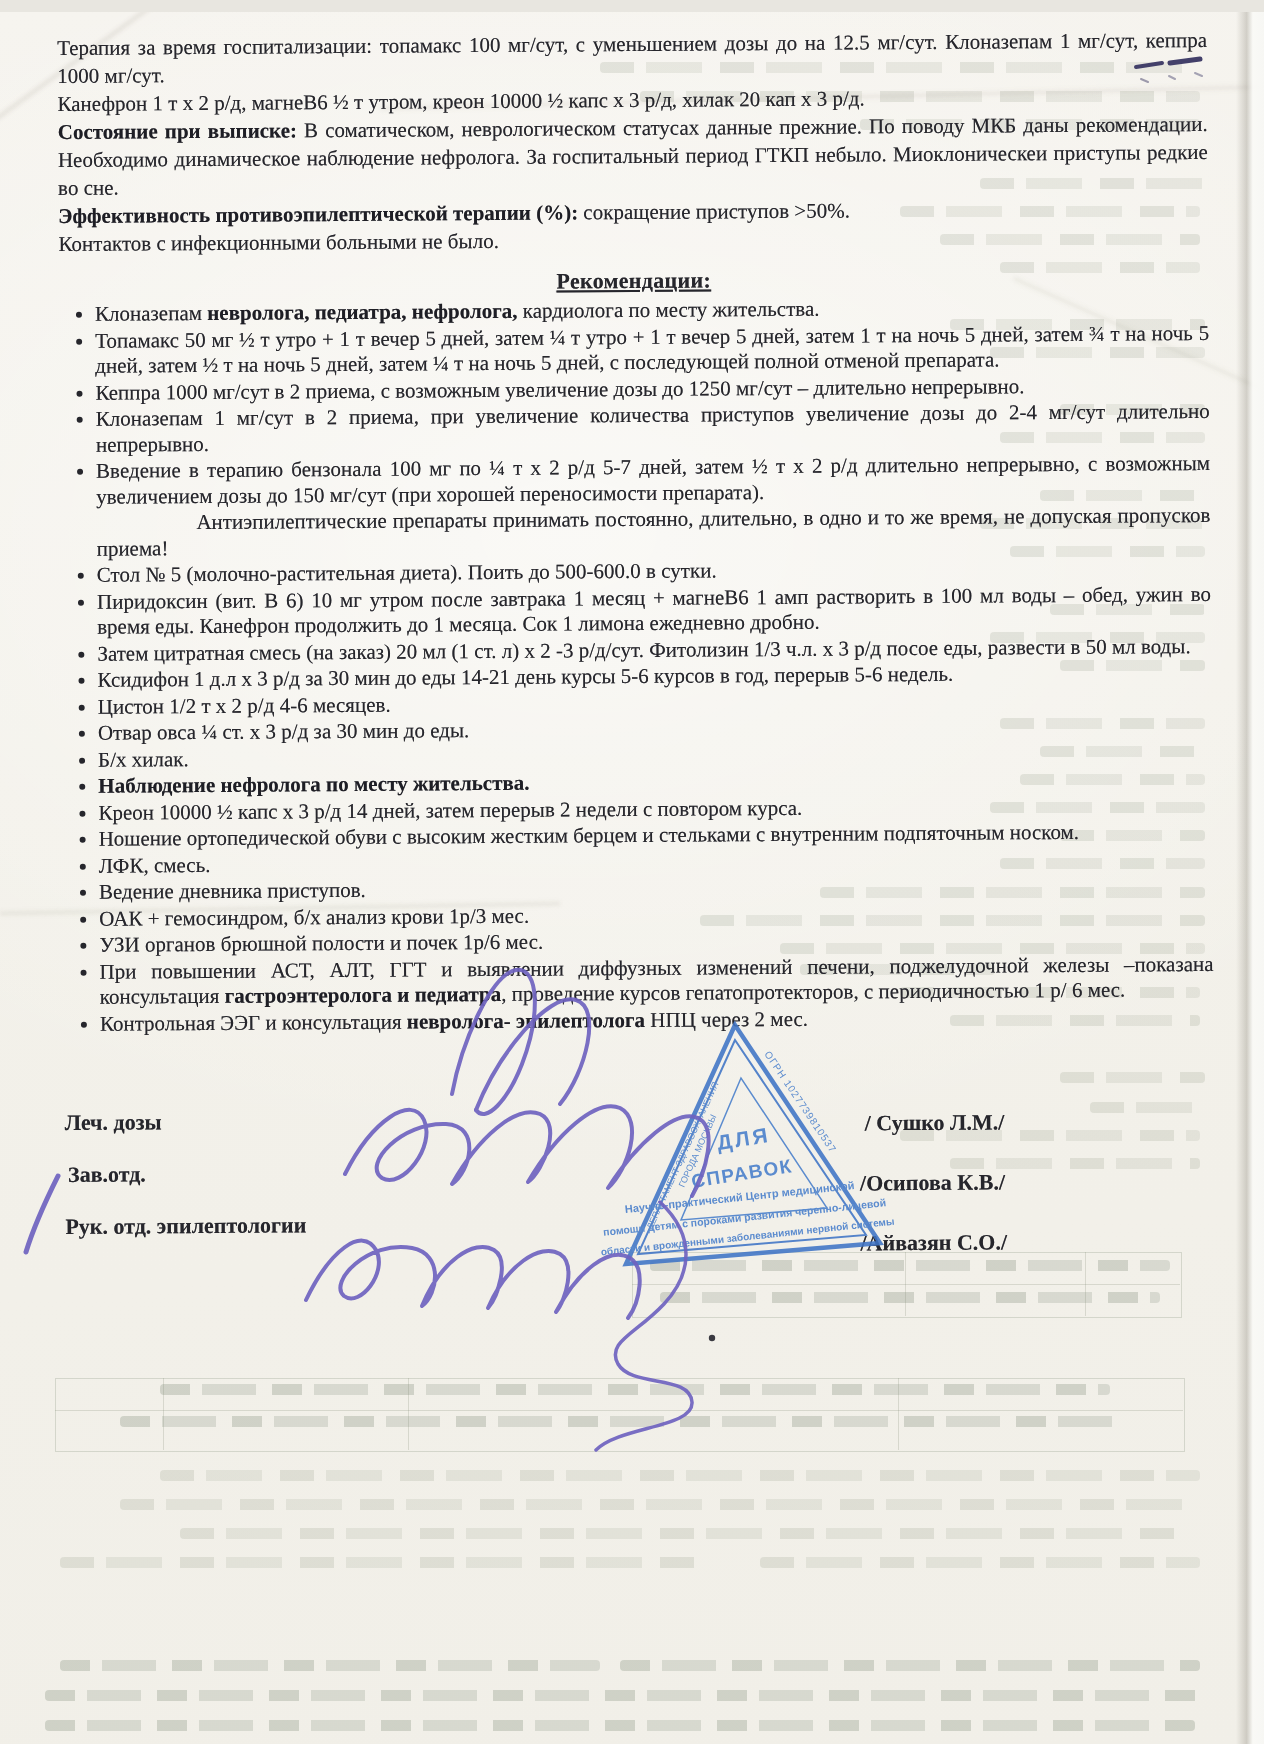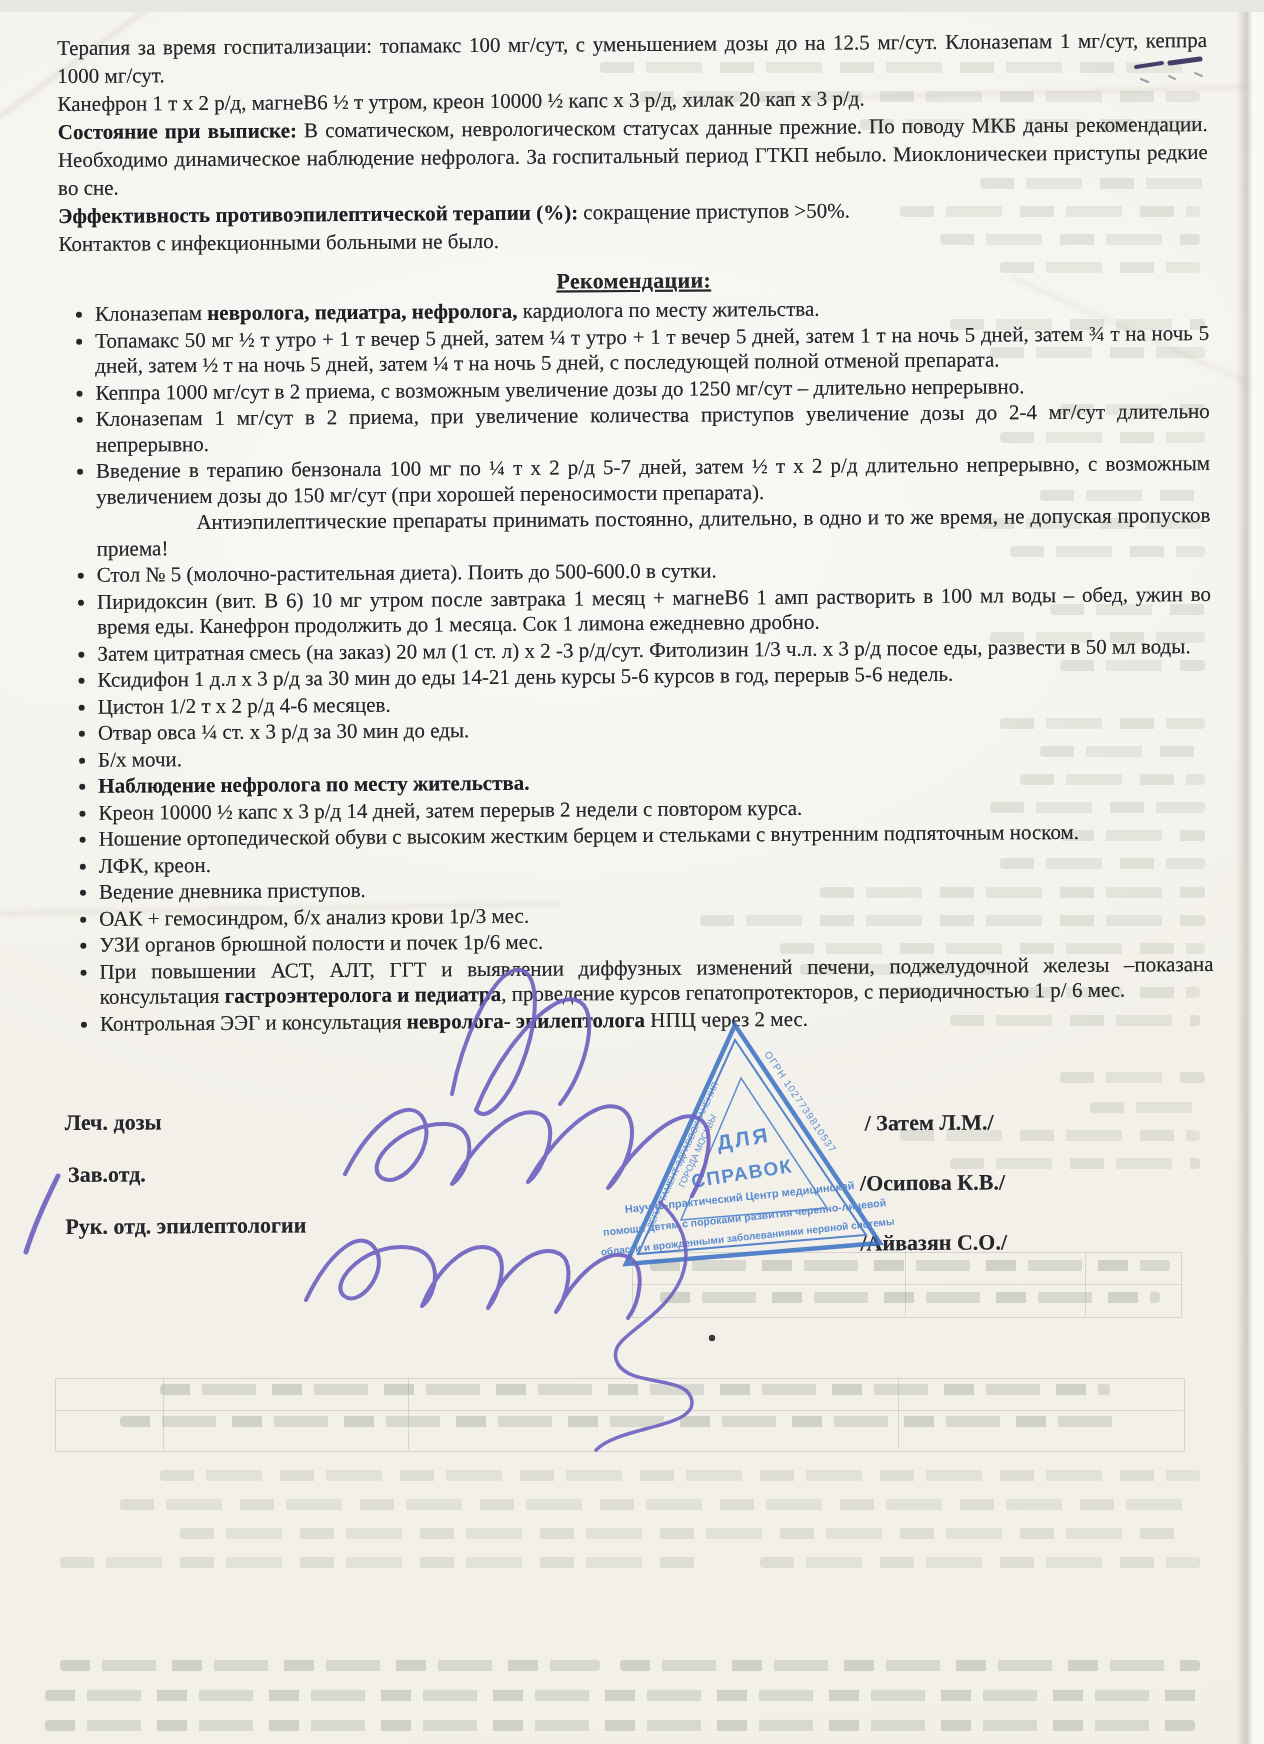--- a/index.html
+++ b/index.html
@@ -127,36 +127,36 @@
         <li><span>Кеппра 1000 мг/сут в 2 приема, с возможным увеличение дозы до 1250 мг/сут – длительно непрерывно.</span></li>
         <li><span>Клоназепам 1 мг/сут в 2 приема, при увеличение количества приступов увеличение дозы до 2-4 мг/сут длительно непрерывно.</span></li>
         <li><span>Введение в терапию бензонала  100 мг   по ¼ т х 2 р/д 5-7 дней, затем ½ т х 2 р/д длительно непрерывно, с возможным увеличением дозы до 150 мг/сут (при хорошей переносимости препарата).</span></li>
         <li class="apara"><span>Антиэпилептические препараты принимать постоянно, длительно, в одно и то же время, не допуская пропусков приема!</span></li>
         <li><span>Стол № 5 (молочно-растительная диета). Поить до 500-600.0 в сутки.</span></li>
         <li><span>Пиридоксин (вит. В 6) 10 мг  утром после завтрака 1 месяц + магнеВ6 1 амп растворить в 100 мл воды – обед, ужин во время еды. Канефрон  продолжить до 1 месяца. Сок 1 лимона ежедневно дробно.</span></li>
         <li><span>Затем цитратная смесь  (на заказ) 20 мл (1 ст. л) х 2 -3 р/д/сут. Фитолизин 1/3 ч.л. х 3 р/д посое еды, развести в 50 мл воды.</span></li>
         <li><span>Ксидифон 1 д.л х 3 р/д за 30 мин до еды 14-21 день курсы 5-6 курсов в год, перерыв 5-6 недель.</span></li>
         <li><span>Цистон 1/2 т х 2 р/д 4-6 месяцев.</span></li>
         <li><span>Отвар овса ¼ ст. х 3 р/д за 30 мин до еды.</span></li>
-        <li><span>Б/х мочи.</span></li>
+        <li><span>Б/х хилак.</span></li>
         <li><span class="b">Наблюдение нефролога по месту жительства.</span></li>
         <li><span>Креон 10000  ½ капс х 3 р/д 14 дней, затем перерыв 2 недели с повтором курса.</span></li>
         <li><span>Ношение ортопедической обуви с высоким жестким берцем и стельками с внутренним подпяточным носком.</span></li>
-        <li><span>ЛФК, креон.</span></li>
+        <li><span>ЛФК, смесь.</span></li>
         <li><span>Ведение дневника приступов.</span></li>
         <li><span>ОАК + гемосиндром, б/х анализ крови 1р/3 мес.</span></li>
         <li><span>УЗИ органов брюшной полости и почек 1р/6 мес.</span></li>
         <li><span>При повышении АСТ, АЛТ, ГГТ и выявлении диффузных изменений печени, поджелудочной железы –показана консультация </span><span class="b">гастроэнтеролога и педиатра</span><span>, проведение курсов гепатопротекторов, с периодичностью 1 р/ 6 мес.</span></li>
         <li><span>Контрольная ЭЭГ и консультация </span><span class="b">невролога- эпилептолога</span><span> НПЦ через 2 мес.</span></li>
       </ul>
 
     <div class="sig-label" style="left:0px;top:1076px;">Леч. дозы</div>
     <div class="sig-label" style="left:3px;top:1128px;">Зав.отд.</div>
     <div class="sig-label" style="left:0px;top:1180px;">Рук. отд. эпилептологии</div>
-    <div class="sig-name" style="left:800px;top:1082px;">/ Затем Л.М./</div>
+    <div class="sig-name" style="left:800px;top:1082px;">/ Сушко Л.М./</div>
     <div class="sig-name" style="left:795px;top:1142px;">/Осипова К.В./</div>
     <div class="sig-name" style="left:795px;top:1202px;">/Айвазян С.О./</div>
   </div>
 
   <svg class="overlay" width="1264" height="1744" viewBox="0 0 1264 1744">
 
     <g class="stamp-group">
       <path d="M735,1013 L626,1252 L880,1231 Z" fill="none" stroke="#3f74c6" stroke-width="4.5"></path>
       <path d="M735,1028 L638,1242 L866,1223 Z" fill="none" stroke="#3f74c6" stroke-width="2"></path>
       <path d="M741,1066 L681,1208 L827,1196 Z" fill="none" stroke="#477ecb" stroke-width="1.5"></path>

